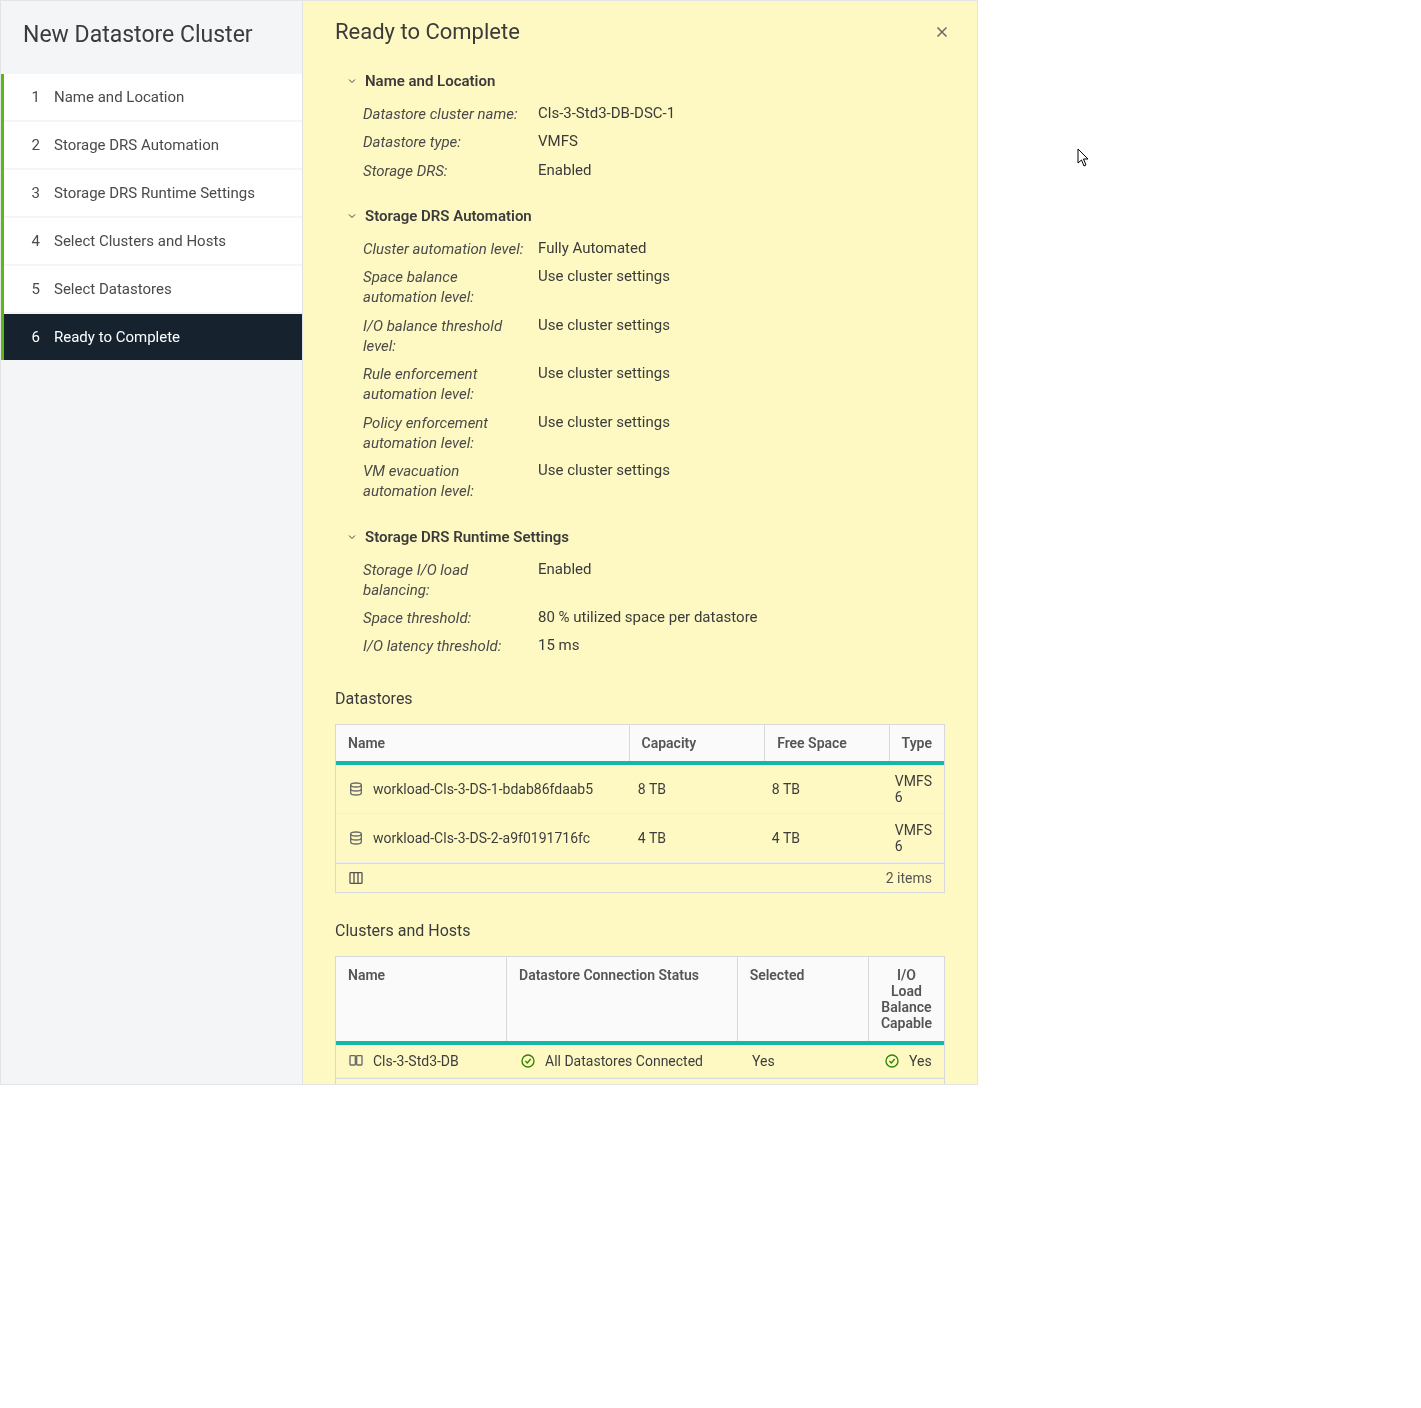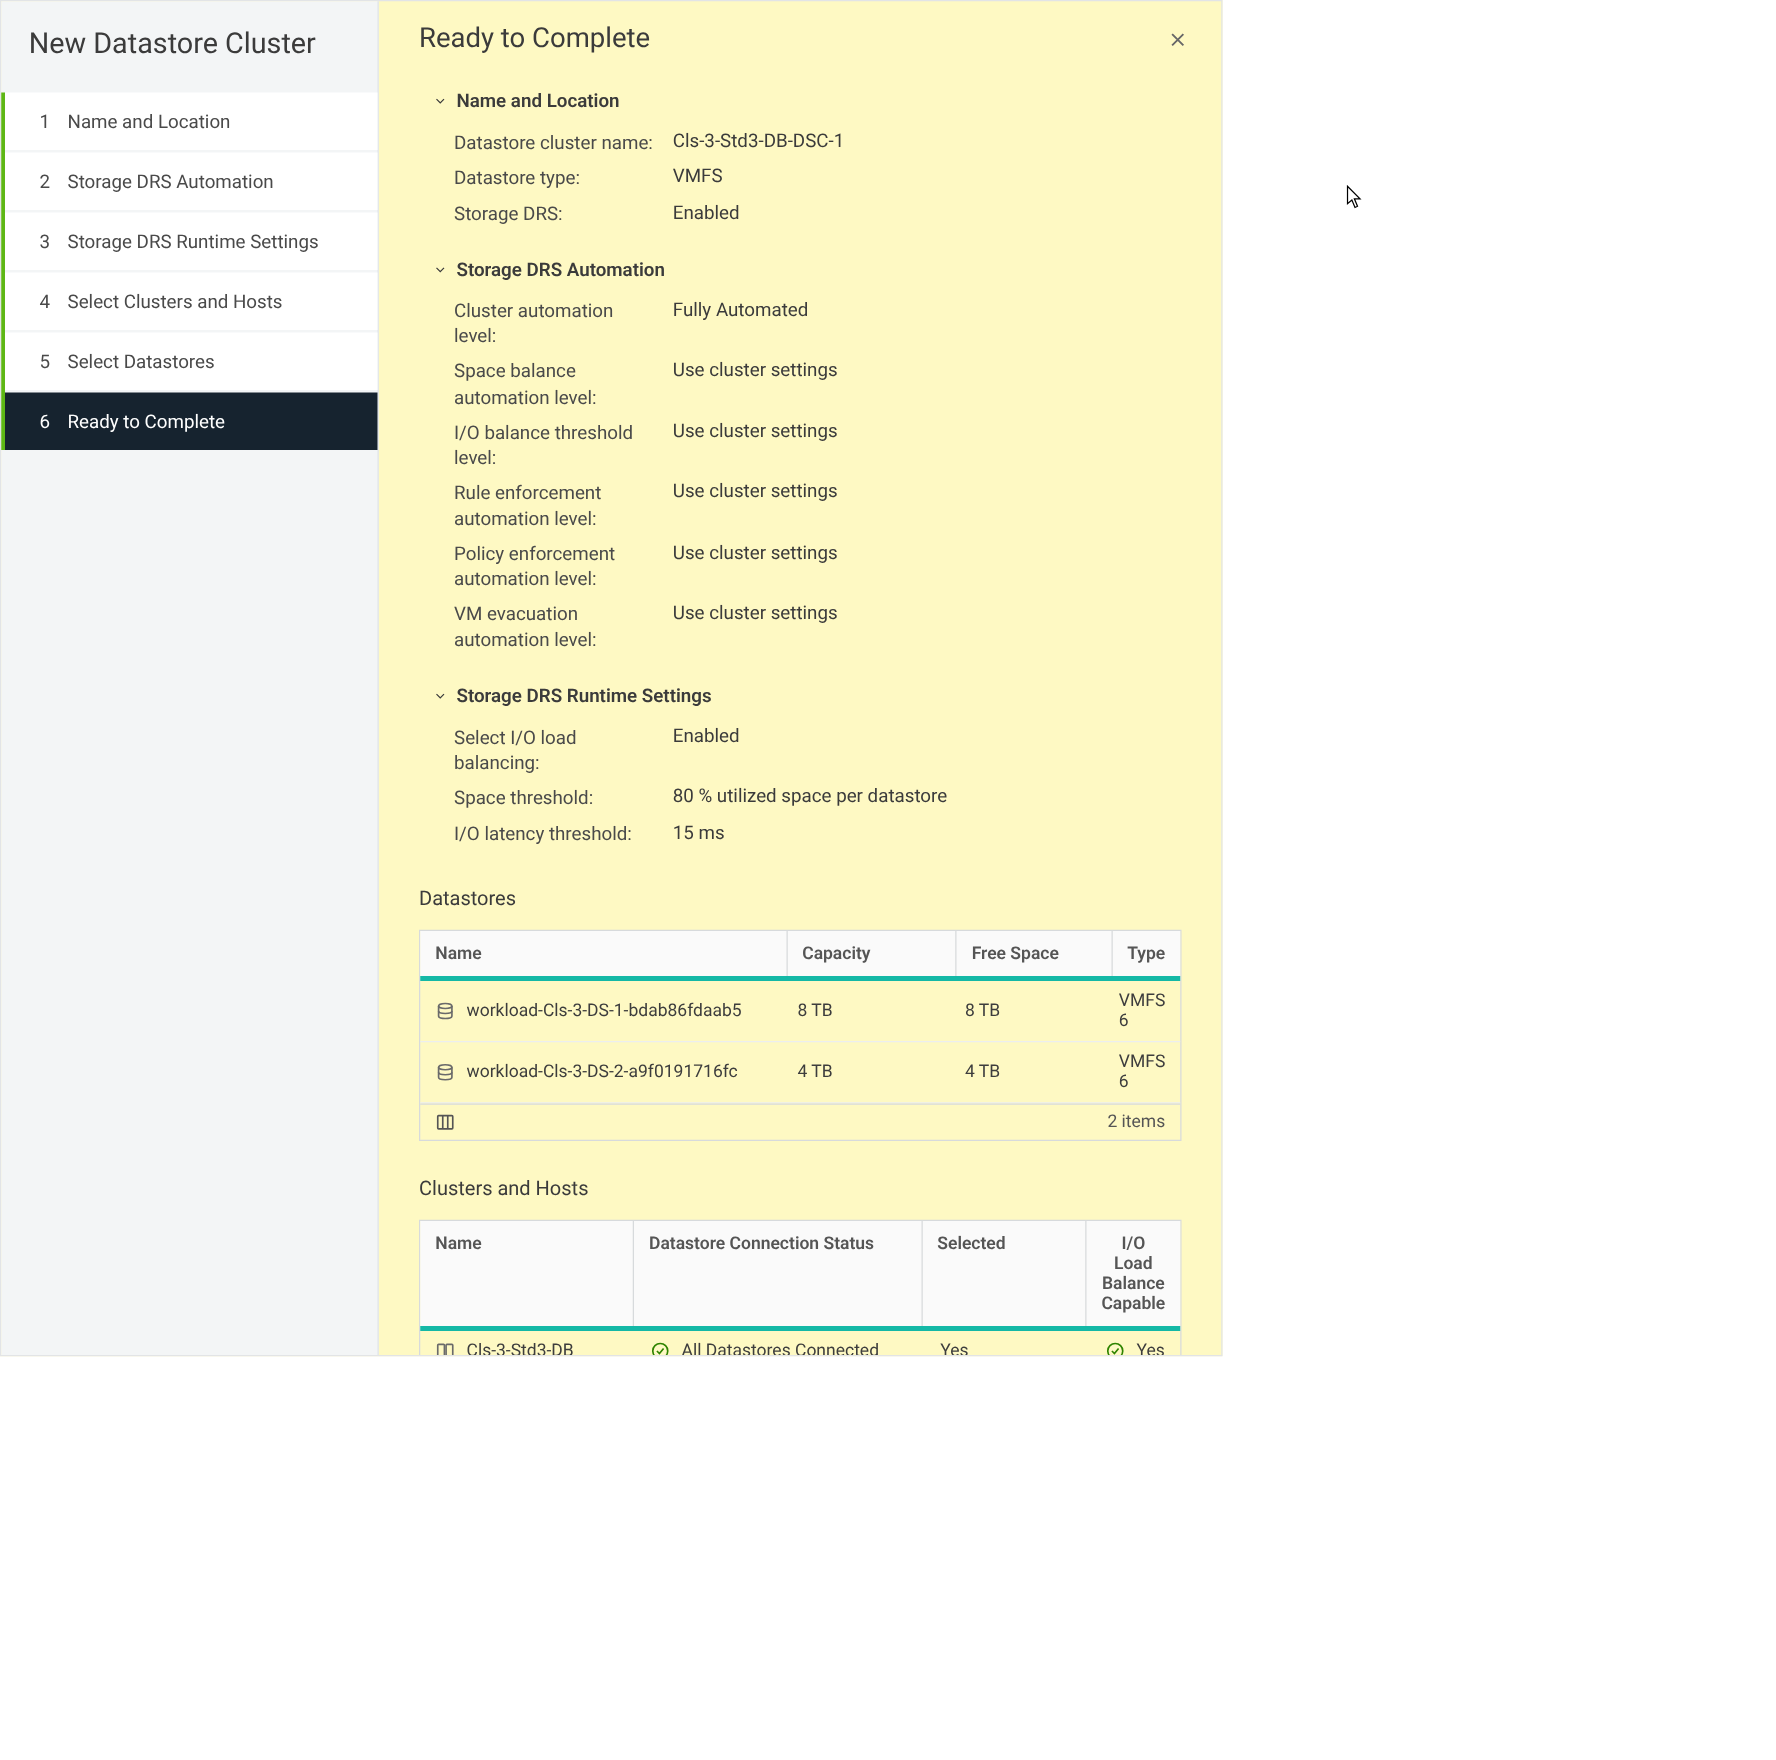--- a/index.html
+++ b/index.html
@@ -98,20 +98,21 @@
   .kv-row {
     display:flex;
     padding:4px 0 4px 18px;
     font-size:15px;
   }
   .kv-label {
     width:175px;
     color:#4a4a4a;
     line-height:1.35;
     padding-right:10px;
+    font-style:italic;
   }
   .kv-value {
     flex:1;
     color:#3b3b3b;
   }
 
   .subheading {
     font-size:16px;
     font-weight:400;
     margin:28px 0 16px 0;
@@ -322,21 +323,21 @@
     <div class="section">
       <div class="section-header">
         <span class="chevron">
           <svg viewBox="0 0 24 24" width="12" height="12" fill="none" stroke="currentColor" stroke-width="2">
               <path d="M6 9l6 6 6-6"></path>
             </svg>
         </span>
         <span>Storage DRS Runtime Settings</span>
       </div>
       <div class="kv-row">
-          <div class="kv-label">Select I/O load balancing:</div>
+          <div class="kv-label">Storage I/O load balancing:</div>
           <div class="kv-value">Enabled</div>
         </div>
       <div class="kv-row">
           <div class="kv-label">Space threshold:</div>
           <div class="kv-value">80 % utilized space per datastore</div>
         </div>
       <div class="kv-row">
           <div class="kv-label">I/O latency threshold:</div>
           <div class="kv-value">15 ms</div>
         </div>

